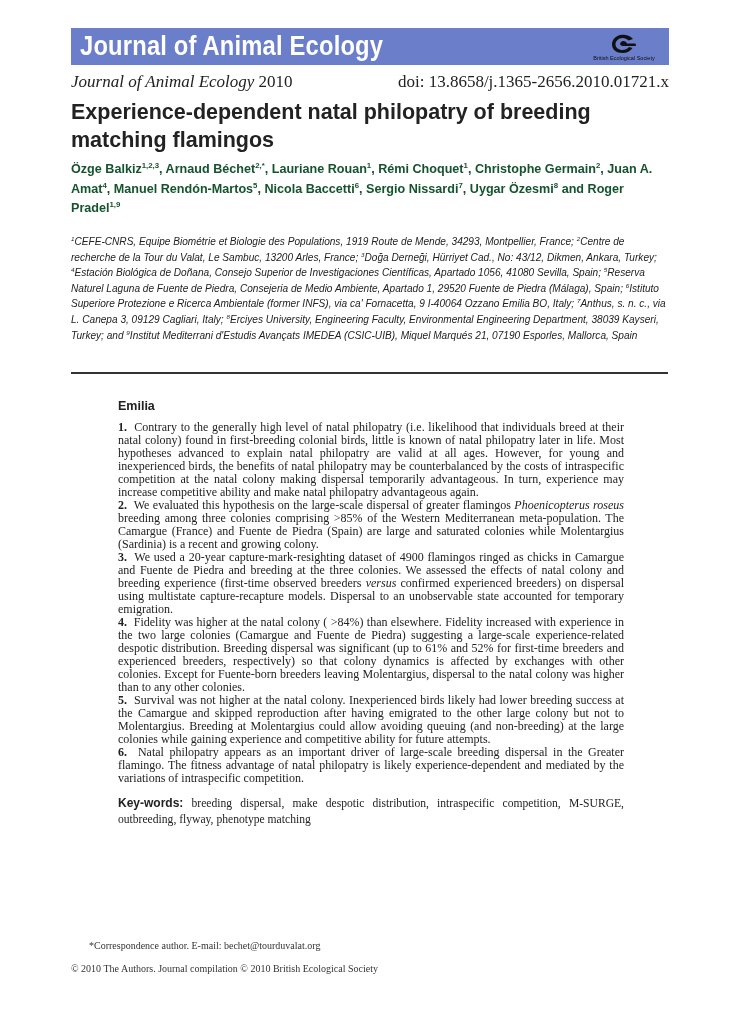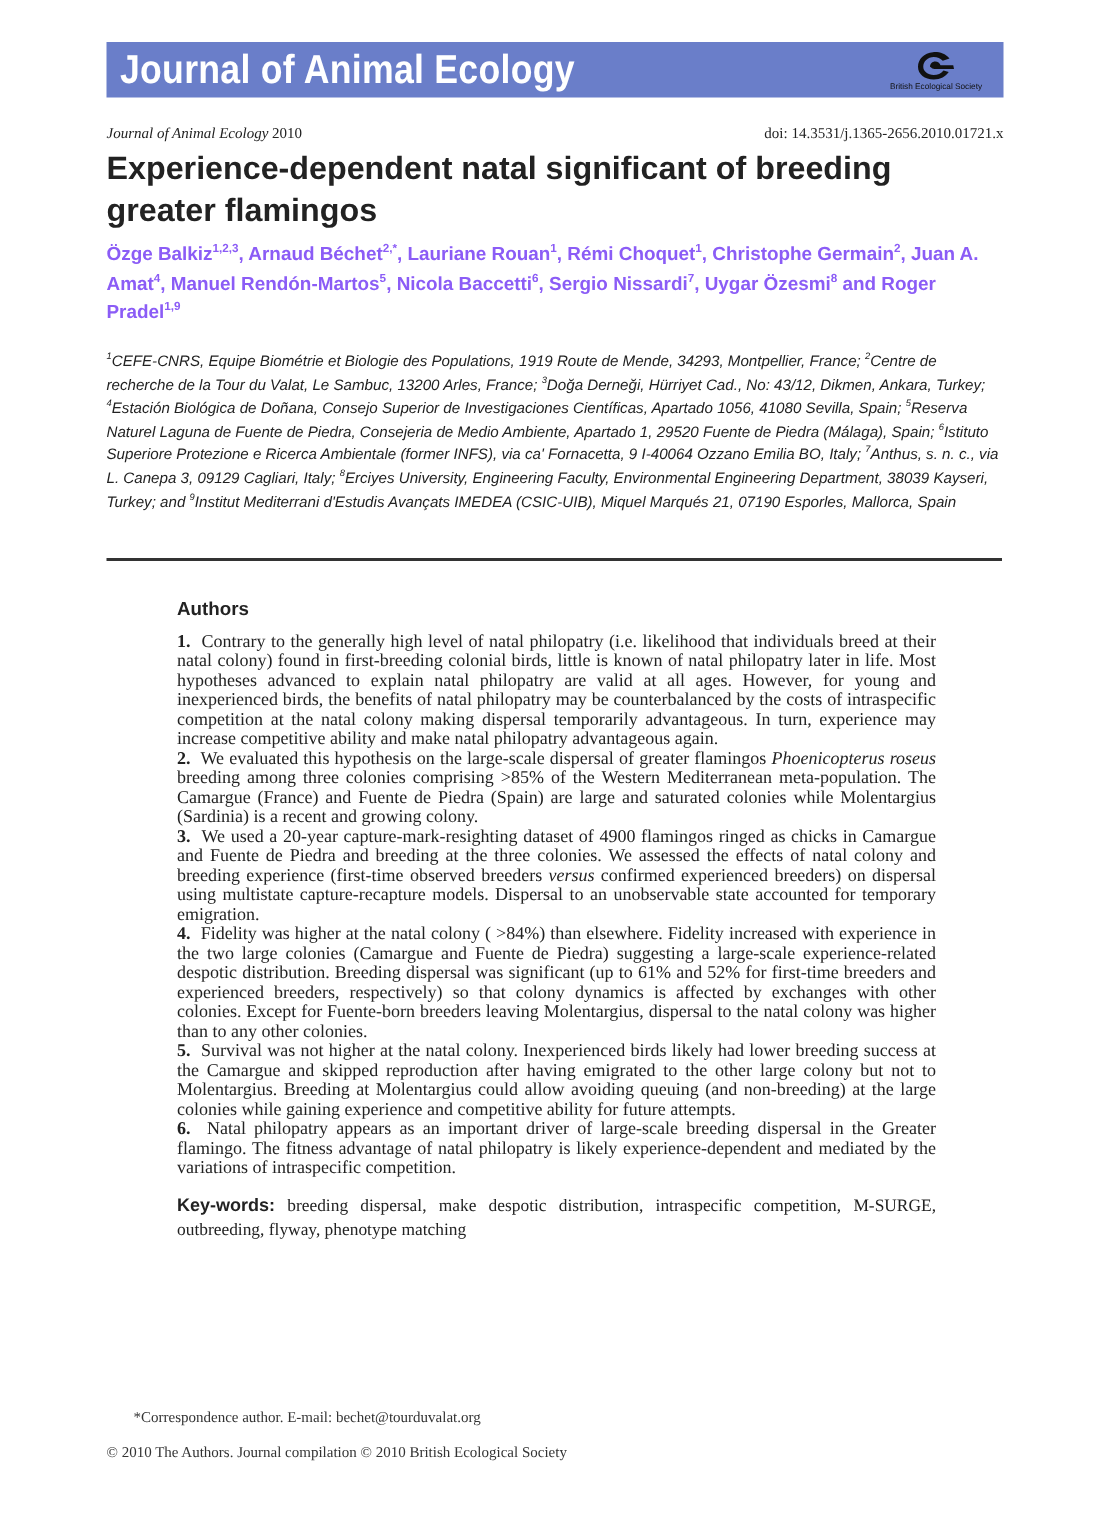--- a/index.html
+++ b/index.html
@@ -16,36 +16,36 @@
     font-family: "Liberation Sans", sans-serif; font-weight: bold;
     font-size: 27px; color: #ffffff; letter-spacing: 0.2px;
     transform: scaleX(0.88); transform-origin: left center;
     white-space: nowrap;
   }
   .bes-logo { display: flex; flex-direction: column; align-items: center; width: 78px; margin-top: 2px; }
   .bes-logo svg { width: 26px; height: 20px; }
   .bes-text { font-family: "Liberation Sans", sans-serif; font-size: 5.5px; color: #111; white-space: nowrap; margin-top: 1px; }
 
   .runhead {
-    position: absolute; left: 71px; top: 84px; width: 598px;
+    position: absolute; left: 71px; top: 72px; width: 598px;
     display: flex; justify-content: space-between;
-    font-size: 10px; color: #222;
+    font-size: 17px; color: #222;
   }
   .runhead .journal { font-style: italic; }
 
   .title {
     position: absolute; left: 71px; top: 98px; width: 600px;
     font-family: "Liberation Sans", sans-serif; font-weight: bold;
     font-size: 21.5px; line-height: 28px; color: #222;
   }
 
   .authors {
     position: absolute; left: 71px; top: 160px; width: 600px;
     font-family: "Liberation Sans", sans-serif; font-weight: bold;
-    font-size: 12.6px; line-height: 19.5px; color: #8b5cf6;
+    font-size: 12.6px; line-height: 19.5px; color: #14532d;
   }
   .authors sup, .affil sup { font-size: 0.62em; vertical-align: super; line-height: 0; }
 
   .affil {
     position: absolute; left: 71px; top: 234px; width: 600px;
     font-family: "Liberation Sans", sans-serif; font-style: italic;
     font-size: 10.1px; line-height: 15.6px; color: #222;
   }
 
   .rule {
@@ -88,33 +88,33 @@
     <svg viewBox="0 0 26 20">
       <path d="M22 5 C19 1.5 15 0.5 11 0.8 C5 1.3 1 5.5 1 10.5 C1 15.5 5.5 19 11.5 19 C16 19 19.5 17 21.5 14 L18 13 C16.5 15 14 16 11.5 16 C7.5 16 4.5 13.5 4.5 10.5 C4.5 7 7.5 4 11.5 4 C14 4 16 5 17.5 6.5 Z" fill="#111"></path>
       <path d="M9 10.5 C9 8.5 10.5 7 12.5 7 C14.2 7 15.5 8 16 9.5 L24.5 9.5 L25 12 L12 12 C11 12 10 11.5 9.8 11 Z" fill="#111"></path>
     </svg>
     <span class="bes-text">British Ecological Society</span>
   </div>
 </div>
 
 <div class="runhead">
   <span><span class="journal">Journal of Animal Ecology</span> <span>2010</span></span>
-  <span>doi: 14.3531/j.1365-2656.2010.01721.x</span>
+  <span>doi: 13.8658/j.1365-2656.2010.01721.x</span>
 </div>
 
-<h1 class="title">Experience-dependent natal significant of breeding greater flamingos</h1>
+<h1 class="title">Experience-dependent natal philopatry of breeding matching flamingos</h1>
 
 <div class="authors" id="authors"><span>Özge Balkiz</span><sup>1,2,3</sup>, <span>Arnaud Béchet</span><sup>2,*</sup>, <span>Lauriane Rouan</span><sup>1</sup>, <span>Rémi Choquet</span><sup>1</sup>, <span>Christophe Germain</span><sup>2</sup>, <span>Juan A. Amat</span><sup>4</sup>, <span>Manuel Rendón-Martos</span><sup>5</sup>, <span>Nicola Baccetti</span><sup>6</sup>, <span>Sergio Nissardi</span><sup>7</sup>, <span>Uygar Özesmi</span><sup>8</sup> and <span>Roger Pradel</span><sup>1,9</sup></div>
 
 <div class="affil" id="affil"><sup>1</sup><span>CEFE-CNRS, Equipe Biométrie et Biologie des Populations, 1919 Route de Mende, 34293, Montpellier, France; </span><sup>2</sup><span>Centre de recherche de la Tour du Valat, Le Sambuc, 13200 Arles, France; </span><sup>3</sup><span>Doğa Derneği, Hürriyet Cad., No: 43/12, Dikmen, Ankara, Turkey; </span><sup>4</sup><span>Estación Biológica de Doñana, Consejo Superior de Investigaciones Científicas, Apartado 1056, 41080 Sevilla, Spain; </span><sup>5</sup><span>Reserva Naturel Laguna de Fuente de Piedra, Consejeria de Medio Ambiente, Apartado 1, 29520 Fuente de Piedra (Málaga), Spain; </span><sup>6</sup><span>Istituto Superiore Protezione e Ricerca Ambientale (former INFS), via ca' Fornacetta, 9 I-40064 Ozzano Emilia BO, Italy; </span><sup>7</sup><span>Anthus, s. n. c., via L. Canepa 3, 09129 Cagliari, Italy; </span><sup>8</sup><span>Erciyes University, Engineering Faculty, Environmental Engineering Department, 38039 Kayseri, Turkey; and </span><sup>9</sup><span>Institut Mediterrani d'Estudis Avançats IMEDEA (CSIC-UIB), Miquel Marqués 21, 07190 Esporles, Mallorca, Spain</span></div>
 
 <div class="rule"></div>
 
 <div class="summary">
-  <div class="summary-heading">Authors</div>
+  <div class="summary-heading">Emilia</div>
   <div id="summary-paras">
       <div class="para"><span class="num">1.</span>&nbsp; <span>Contrary to the generally high level of natal philopatry (i.e. likelihood that individuals breed at their natal colony) found in first-breeding colonial birds, little is known of natal philopatry later in life. Most hypotheses advanced to explain natal philopatry are valid at all ages. However, for young and inexperienced birds, the benefits of natal philopatry may be counterbalanced by the costs of intraspecific competition at the natal colony making dispersal temporarily advantageous. In turn, experience may increase competitive ability and make natal philopatry advantageous again.</span></div>
       <div class="para"><span class="num">2.</span>&nbsp; <span>We evaluated this hypothesis on the large-scale dispersal of greater flamingos </span><i>Phoenicopterus roseus</i><span> breeding among three colonies comprising &gt;85% of the Western Mediterranean meta-population. The Camargue (France) and Fuente de Piedra (Spain) are large and saturated colonies while Molentargius (Sardinia) is a recent and growing colony.</span></div>
       <div class="para"><span class="num">3.</span>&nbsp; <span>We used a 20-year capture-mark-resighting dataset of 4900 flamingos ringed as chicks in Camargue and Fuente de Piedra and breeding at the three colonies. We assessed the effects of natal colony and breeding experience (first-time observed breeders </span><i>versus</i><span> confirmed experienced breed­ers) on dispersal using multistate capture-recapture models. Dispersal to an unobservable state accounted for temporary emigration.</span></div>
       <div class="para"><span class="num">4.</span>&nbsp; <span>Fidelity was higher at the natal colony ( &gt;84%) than elsewhere. Fidelity increased with experi­ence in the two large colonies (Camargue and Fuente de Piedra) suggesting a large-scale experi­ence-related despotic distribution. Breeding dispersal was significant (up to 61% and 52% for first-time breeders and experienced breeders, respectively) so that colony dynamics is affected by exchanges with other colonies. Except for Fuente-born breeders leaving Molentargius, dispersal to the natal colony was higher than to any other colonies.</span></div>
       <div class="para"><span class="num">5.</span>&nbsp; <span>Survival was not higher at the natal colony. Inexperienced birds likely had lower breeding suc­cess at the Camargue and skipped reproduction after having emigrated to the other large colony but not to Molentargius. Breeding at Molentargius could allow avoiding queuing (and non-breed­ing) at the large colonies while gaining experience and competitive ability for future attempts.</span></div>
       <div class="para"><span class="num">6.</span>&nbsp; <span>Natal philopatry appears as an important driver of large-scale breeding dispersal in the Greater flamingo. The fitness advantage of natal philopatry is likely experience-dependent and mediated by the variations of intraspecific competition.</span></div>
     </div>
   <div class="keywords">
     <span class="kw-label">Key-words:</span>

